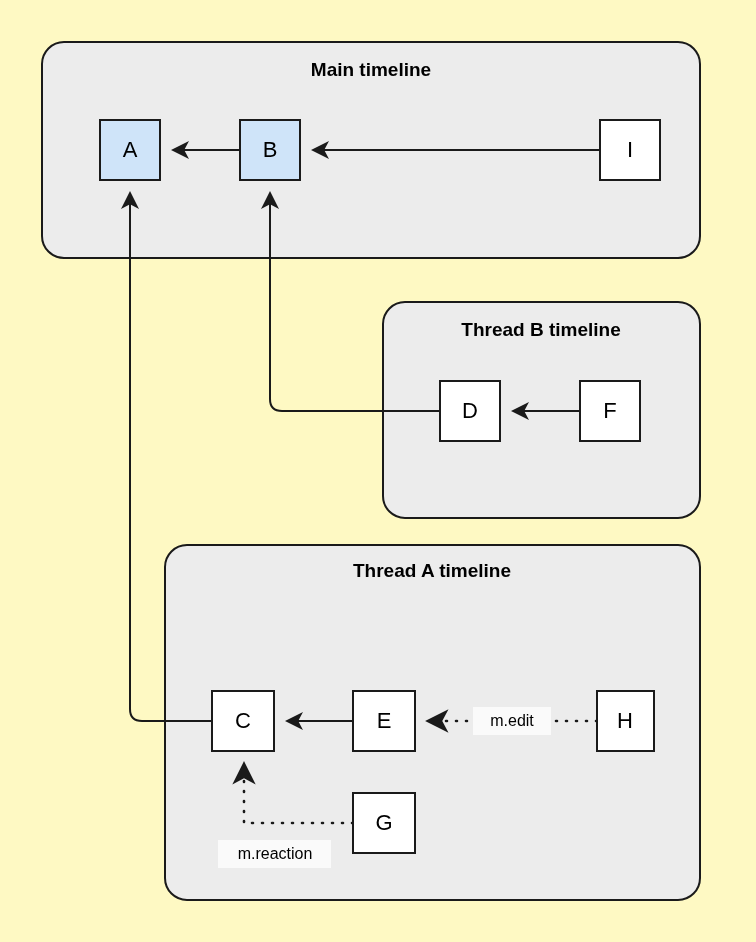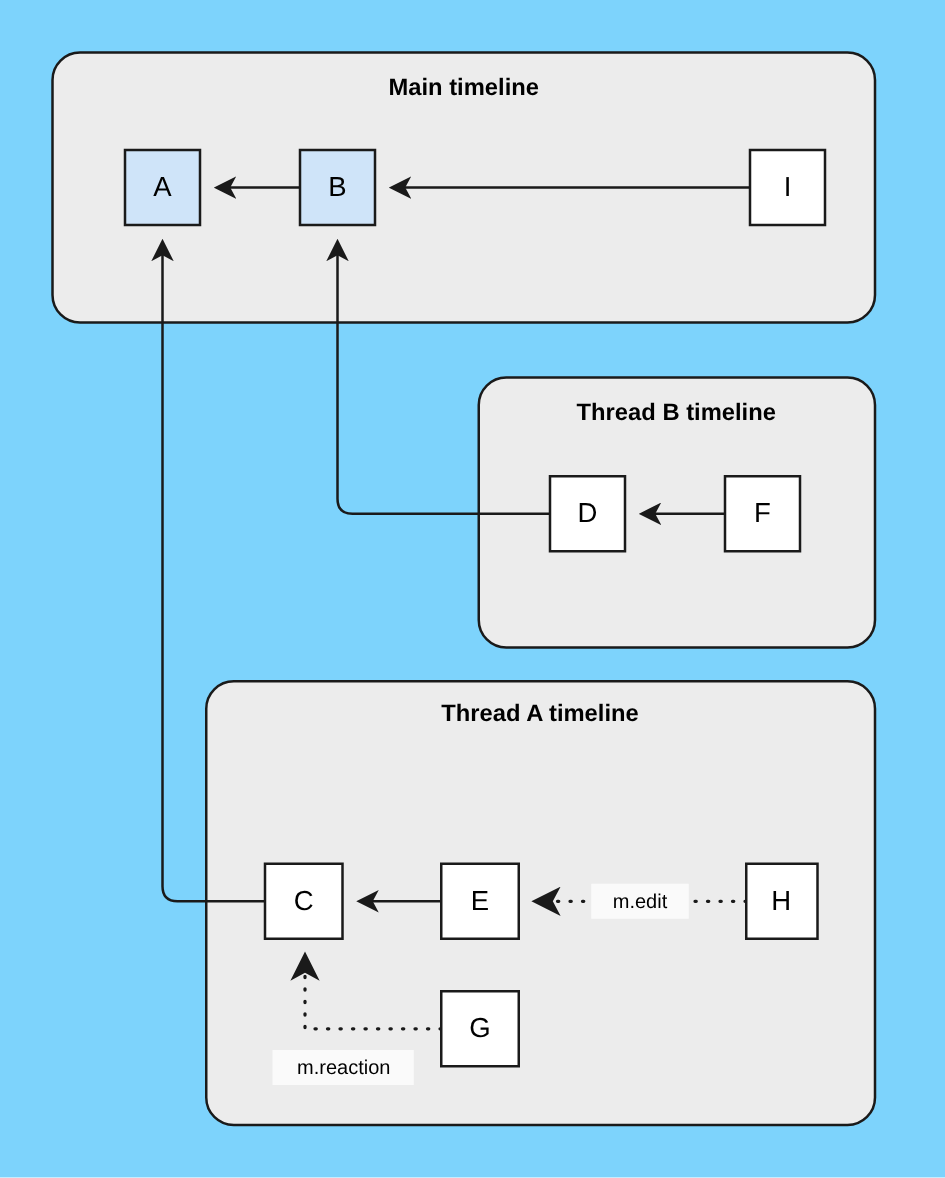--- a/index.html
+++ b/index.html
@@ -7,21 +7,21 @@
     padding: 0;
     background: #ffffff;
   }
   body {
     font-family: "Liberation Sans", sans-serif;
   }
   #canvas {
     position: relative;
     width: 756px;
     height: 942px;
-    background: #7dd3fc;
+    background: #fef9c3;
     overflow: hidden;
   }
   #diagram-svg {
     position: absolute;
     left: 0;
     top: 0;
     width: 756px;
     height: 942px;
   }
   .container-title {

